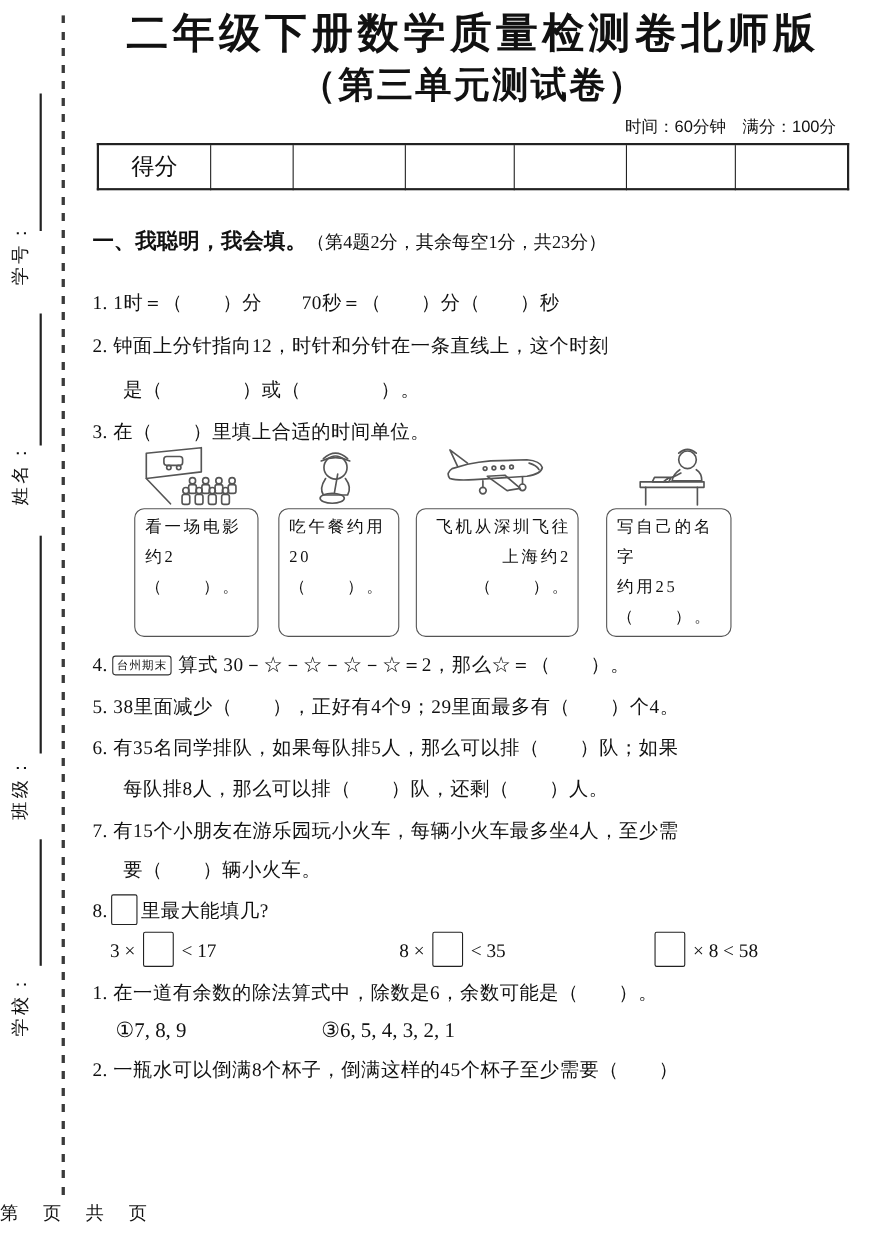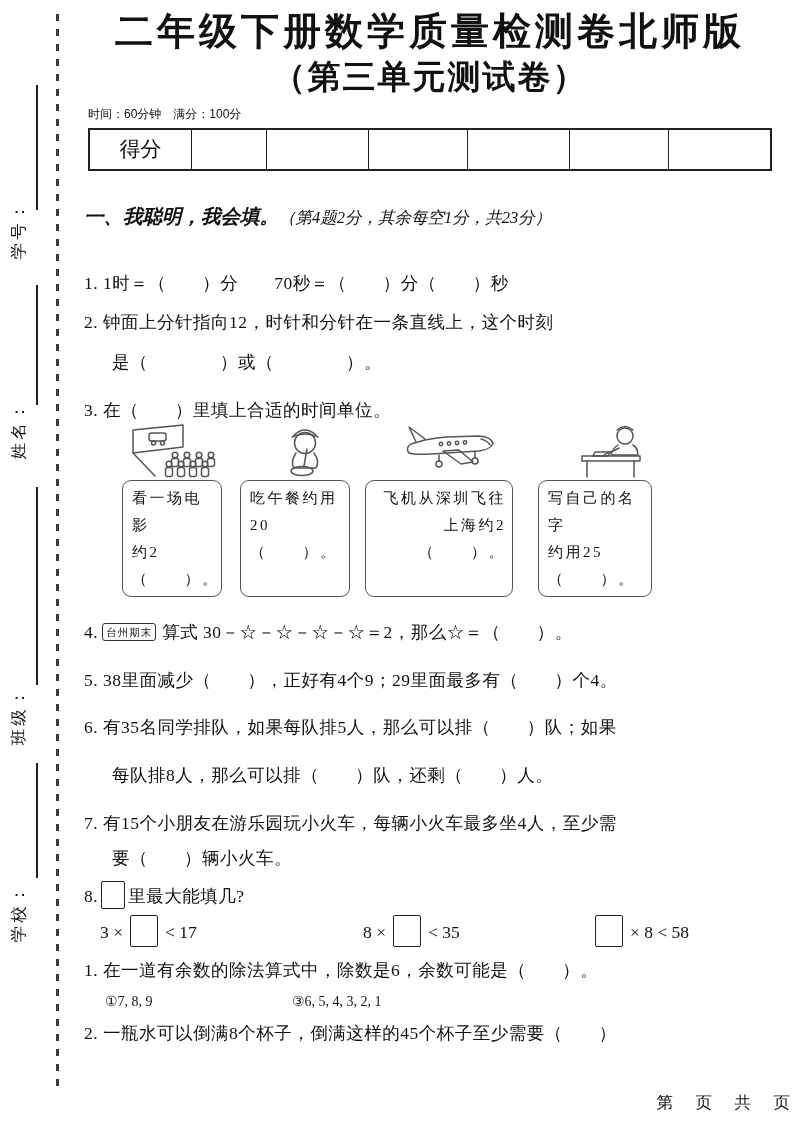--- a/index.html
+++ b/index.html
@@ -13,61 +13,61 @@
   .v-label{position:absolute;left:19px;transform:translate(-50%,-50%) rotate(-90deg);
     font-size:16.5px;letter-spacing:3px;white-space:pre;color:#111;}
 
   
   #content{position:absolute;left:60px;top:0;width:712px;}
   .top-block{padding-left:28px;}
   .page-title{font-family:"Liberation Sans",sans-serif;font-weight:700;
     font-size:38px;line-height:1.15;text-align:center;margin-top:10px;letter-spacing:4px;}
   .page-subtitle{font-family:"Liberation Sans",sans-serif;font-weight:700;
     font-size:33px;line-height:1.15;text-align:center;margin-top:4px;letter-spacing:2px;}
-  .meta{font-family:"Liberation Sans",sans-serif;font-size:12px;text-align:left;
+  .meta{font-family:"Liberation Sans",sans-serif;font-size:15px;text-align:right;
     padding-right:12px;margin-top:10px;white-space:pre-wrap;}
 
   table.score{border-collapse:collapse;width:684px;margin-top:5px;
     font-family:"Liberation Sans",sans-serif;font-size:21px;table-layout:fixed;}
   table.score td{border:1.6px solid #222;text-align:center;height:39px;padding:0;}
   table.score{border:2px solid #222;}
 
-  .sec-head{margin-top:14px;white-space:pre-wrap;font-style:italic;}
+  .sec-head{margin-top:14px;white-space:pre-wrap;}
   .sec-title{font-family:"Liberation Sans",sans-serif;font-weight:700;font-size:19.5px;}
   .sec-note{font-size:16.5px;}
 
-  .q{font-size:17.5px;line-height:1.35;margin-top:24px;padding-left:24px;
+  .q{font-size:17.5px;line-height:1.35;margin-top:14px;padding-left:24px;
      white-space:pre-wrap;letter-spacing:0.5px;}
   .q.cont{padding-left:52px;}
 
   
   .pic-row{position:relative;height:56px;margin-top:0;}
   .pic{position:absolute;top:0;}
   .card-row{display:flex;margin-top:2px;margin-left:62px;}
   .card{border:1.4px solid #555;border-radius:9px;padding:4px 6px 3px 9px;
     font-size:15px;line-height:1.8;white-space:pre-wrap;letter-spacing:2.5px;box-sizing:border-box;}
-  .card.c1{width:100px;margin-right:18px;}
+  .card.c1{width:113px;margin-right:18px;}
   .card.c2{width:110px;margin-right:15px;}
   .card.c3{width:148px;margin-right:25px;text-align:right;}
   .card.c4{width:114px;}
 
   .badge{display:inline-block;font-family:"Liberation Sans",sans-serif;font-size:10.5px;
     border:1.2px solid #333;border-radius:3px;padding:1px 3px;margin:0 6px 0 4px;
     vertical-align:2px;letter-spacing:1px;}
 
   .fbox{display:inline-block;width:26px;height:30px;border:1.6px solid #222;
     border-radius:2px;vertical-align:-9px;margin:0 7px;background:#fff;}
   .fbox.sm{width:22px;height:26px;vertical-align:-7px;margin:0 3px;}
 
   .q8-grid{display:grid;grid-template-columns:263px 225px 1fr;padding-left:40px;
     font-size:17.5px;align-items:center;margin-top:6px;white-space:pre-wrap;}
   .opt-grid{display:grid;grid-template-columns:187px 208px 1fr;padding-left:45px;
-    font-size:14px;margin-top:10px;white-space:pre-wrap;}
-
-  .page-footer{position:absolute;left:0;right:0;top:1092px;text-align:right;
+    font-size:19px;margin-top:10px;white-space:pre-wrap;}
+
+  .page-footer{position:absolute;left:0;right:0;top:1092px;text-align:left;
     font-size:16.5px;letter-spacing:3px;white-space:pre-wrap;}
 
   svg.sketch{stroke:#555;fill:none;stroke-width:1.5;stroke-linecap:round;stroke-linejoin:round;}
 </style>
 </head>
 <body>
 
 <div id="page">
 
   <div class="seal-line"></div>

